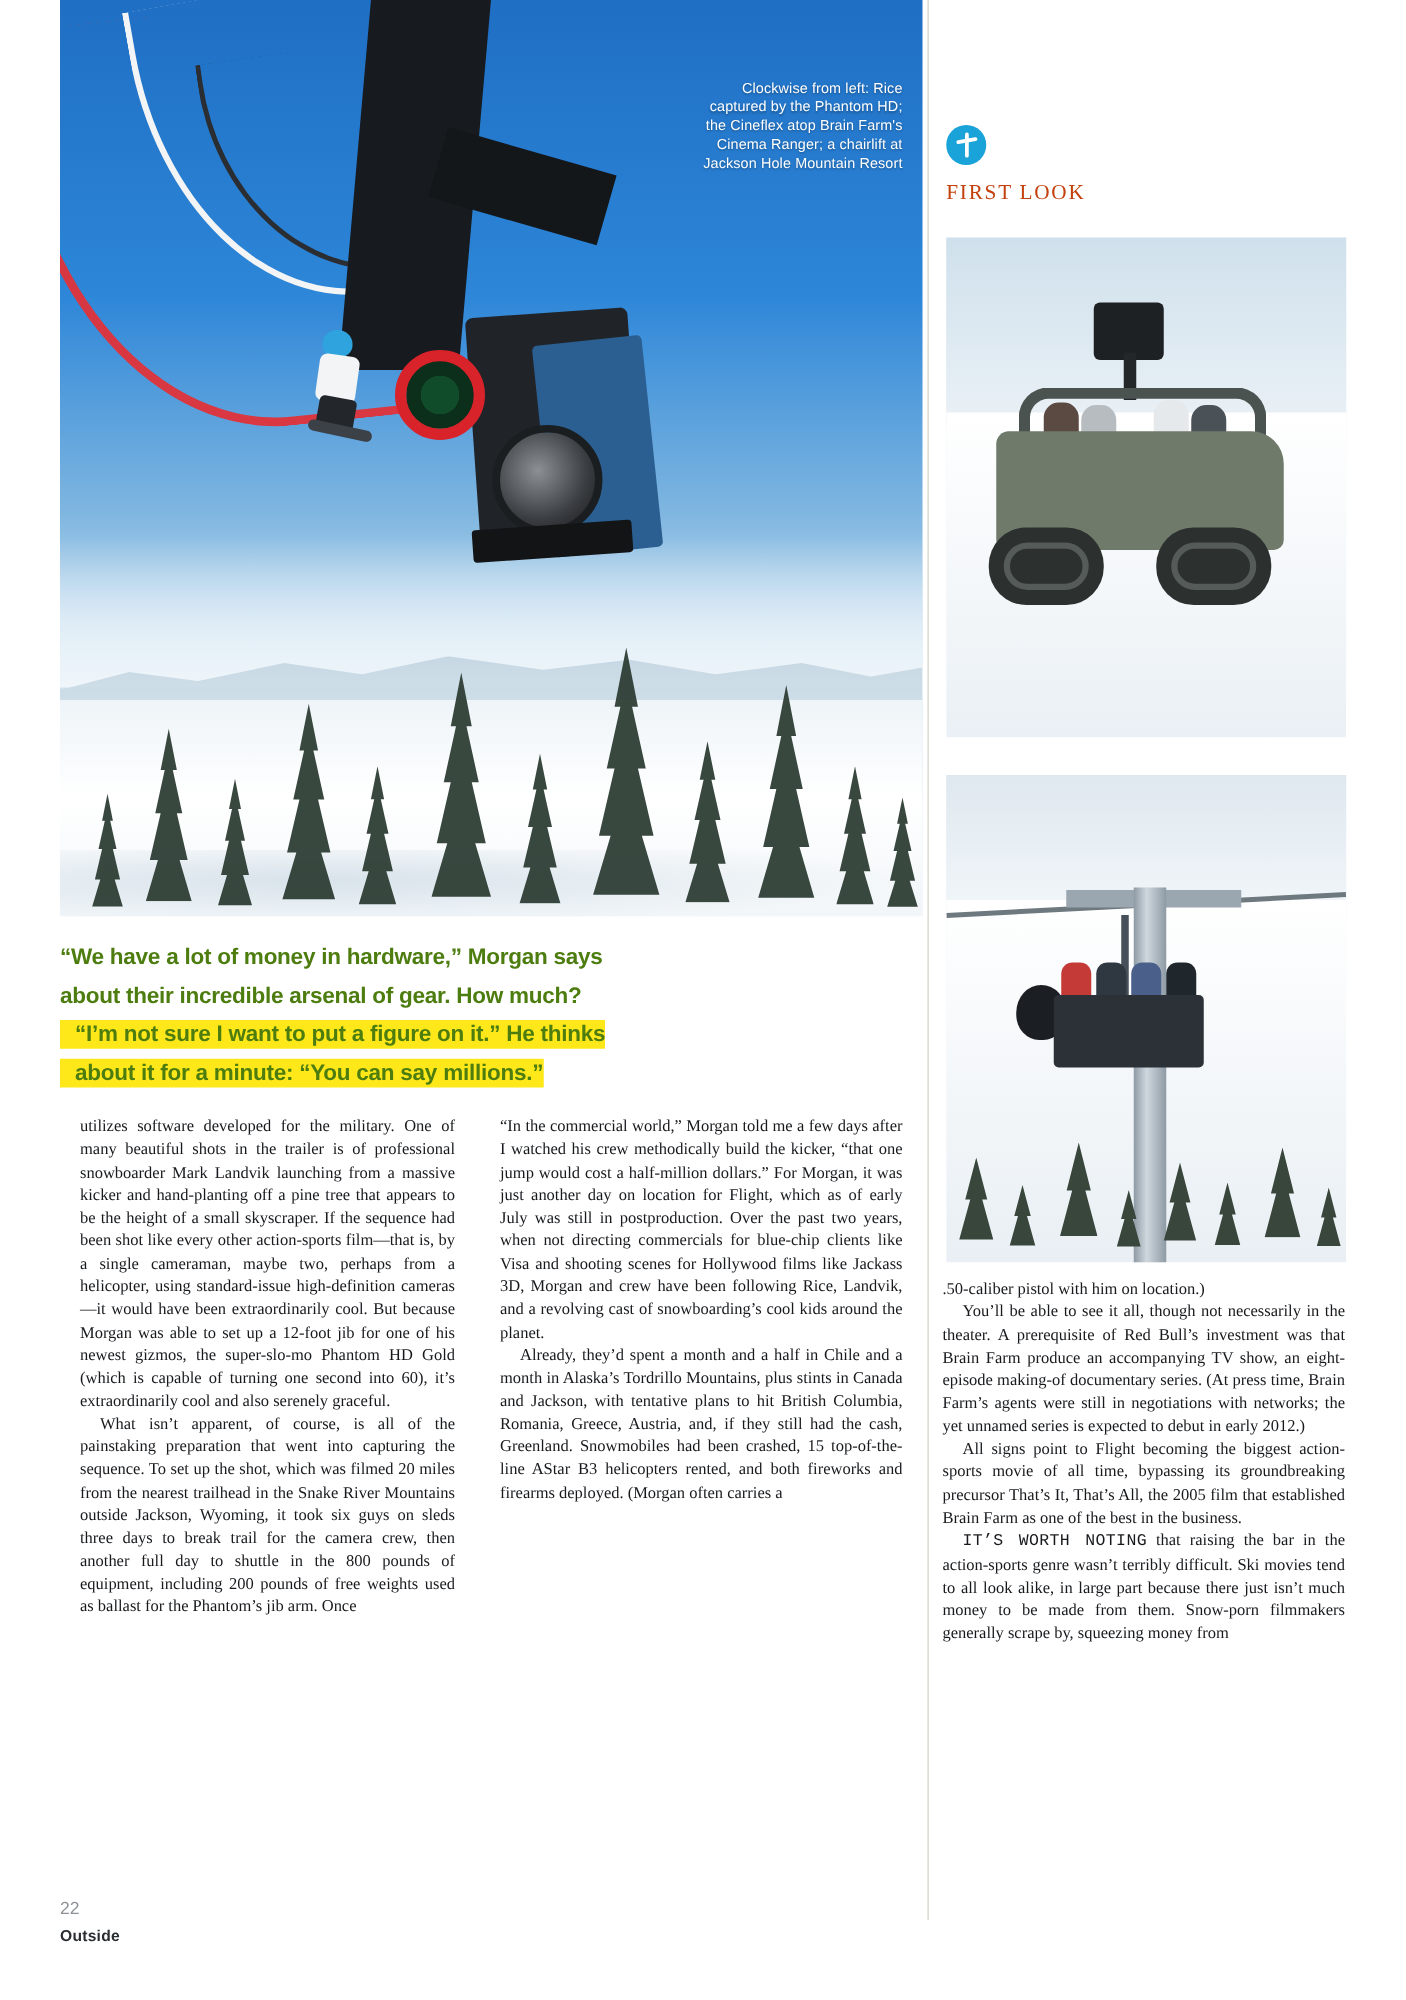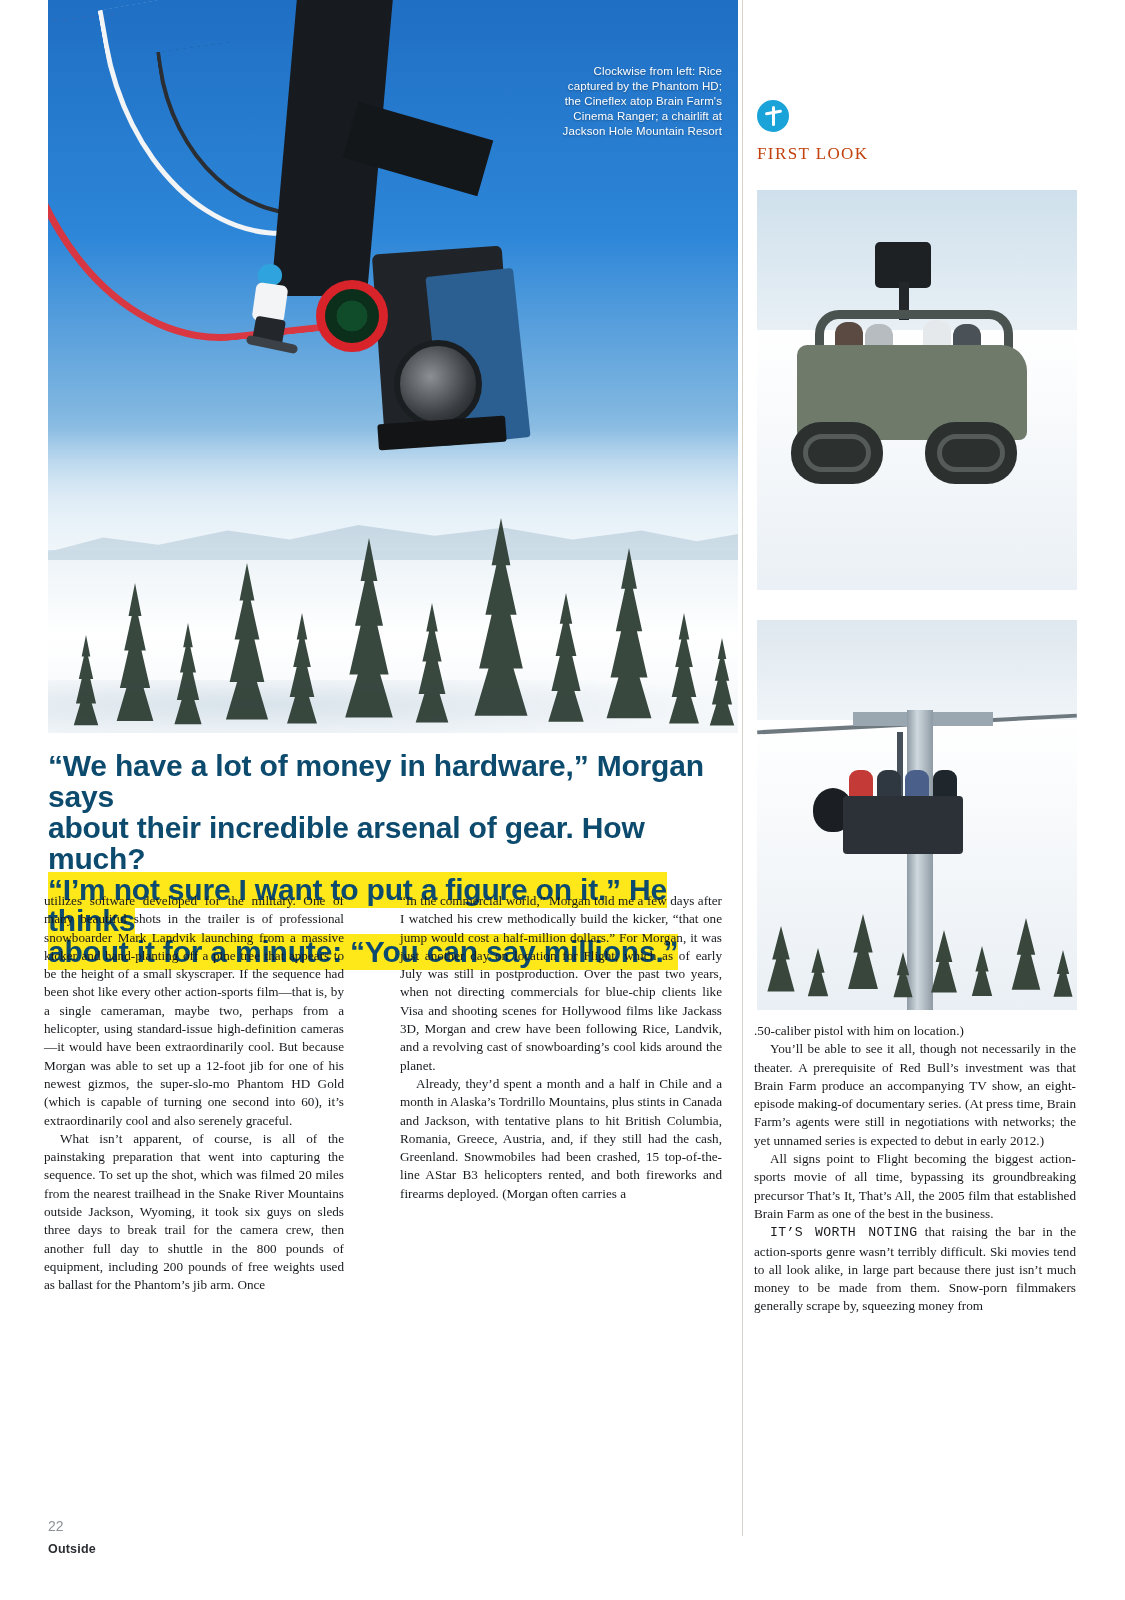--- a/index.html
+++ b/index.html
@@ -185,48 +185,48 @@
   }
 
   
   .pullquote {
     position: absolute;
     left: 48px;
     top: 750px;
     width: 690px;
     font-family: "Liberation Sans", sans-serif;
     font-weight: bold;
-    font-size: 30px;
+    font-size: 18px;
     line-height: 31px;
-    color: #0c4a6e;
+    color: #4d7c0f;
     letter-spacing: -.2px;
   }
   .pullquote .line { display: block; }
   .pullquote .hl {
     background: #ffe81a;
     box-decoration-break: clone;
     -webkit-box-decoration-break: clone;
-    padding: 1px 0 2px 0;
+    padding: 1px 0 2px 12px;
   }
 
   
   .col {
     position: absolute;
     font-family: "Liberation Serif", serif;
     font-size: 13.2px;
     line-height: 18.3px;
     color: #17191c;
     text-align: justify;
     -webkit-hyphens: auto;
     hyphens: auto;
   }
   .col p { margin: 0; text-indent: 0; }
   .col p + p { text-indent: 16px; }
 
-  #col1 { left: 44px;  top: 892px; width: 300px; }
+  #col1 { left: 64px;  top: 892px; width: 300px; }
   #col2 { left: 400px; top: 892px; width: 322px; }
   #col3 { left: 754px; top: 1022px; width: 322px; }
 
   .smallcaps { font-variant: small-caps; letter-spacing: .3px; font-family: Liberation Mono, monospace; }
 
   
   .vrule {
     position: absolute;
     left: 742px; top: 0; width: 1px; height: 1536px;
     background: #d6d2c8;

